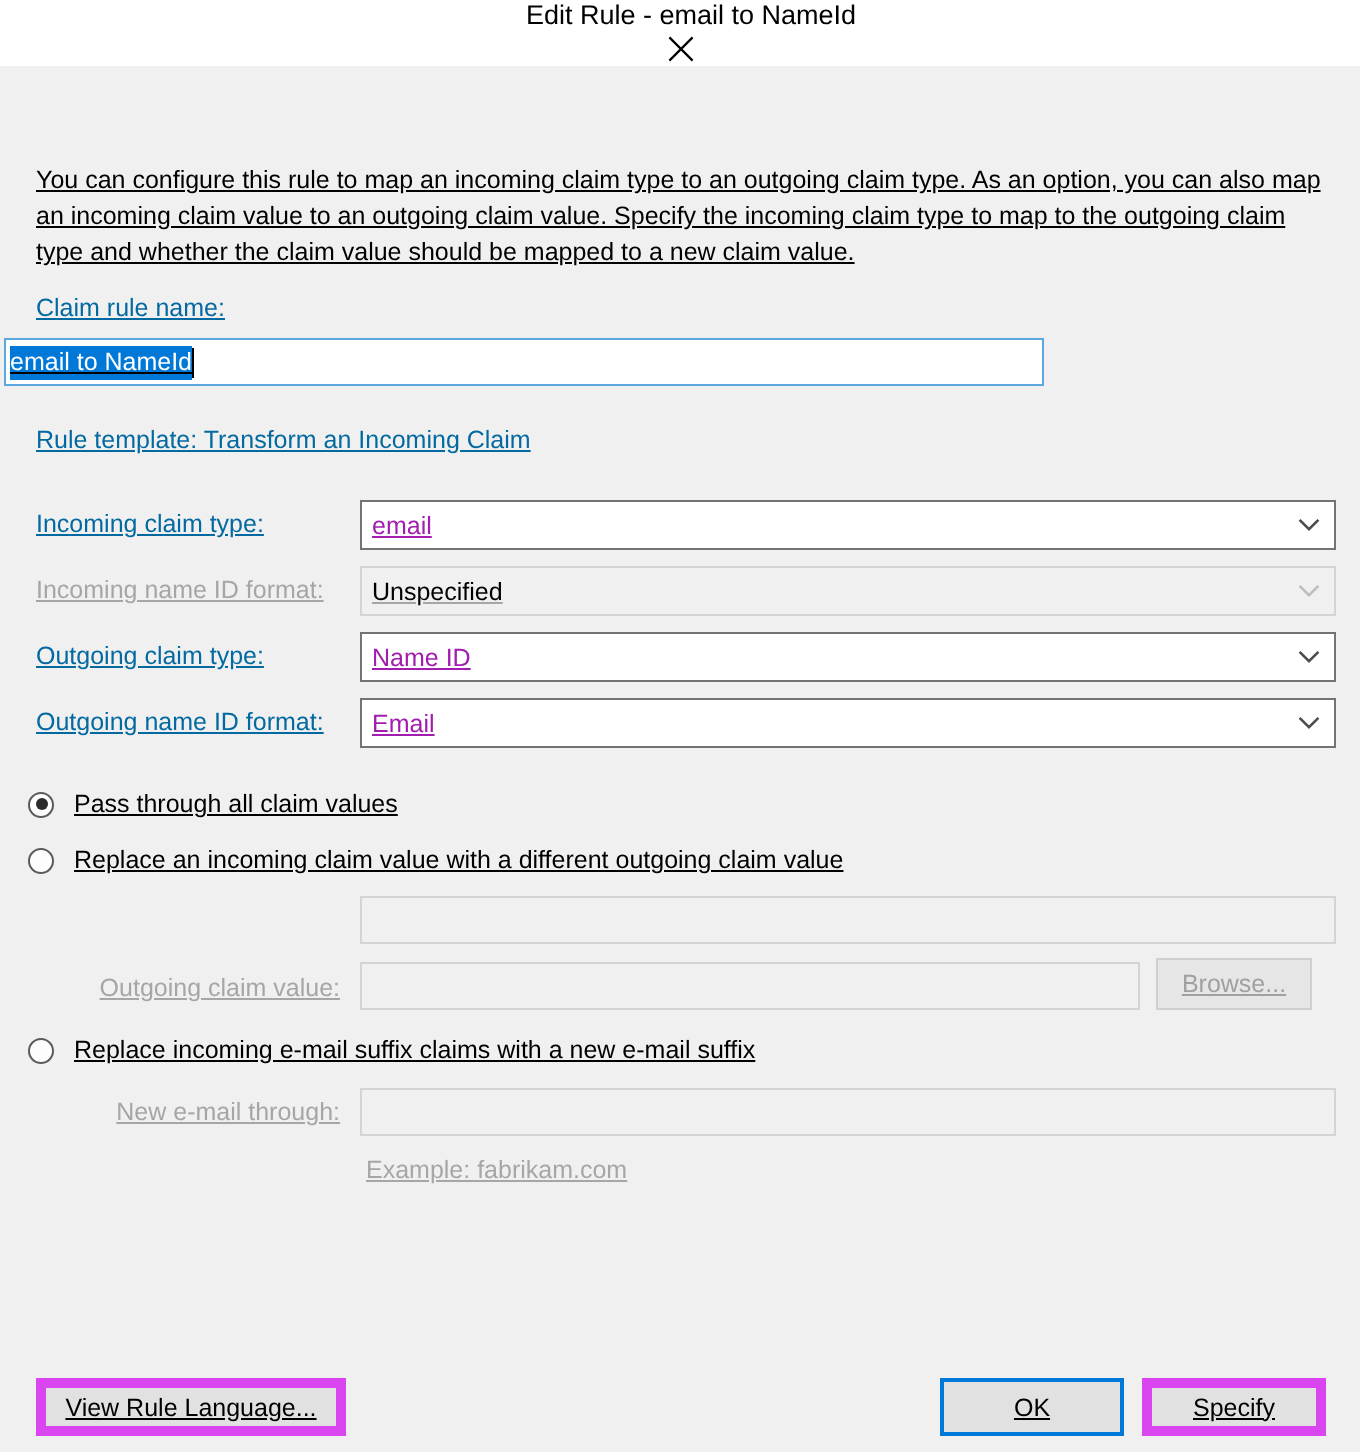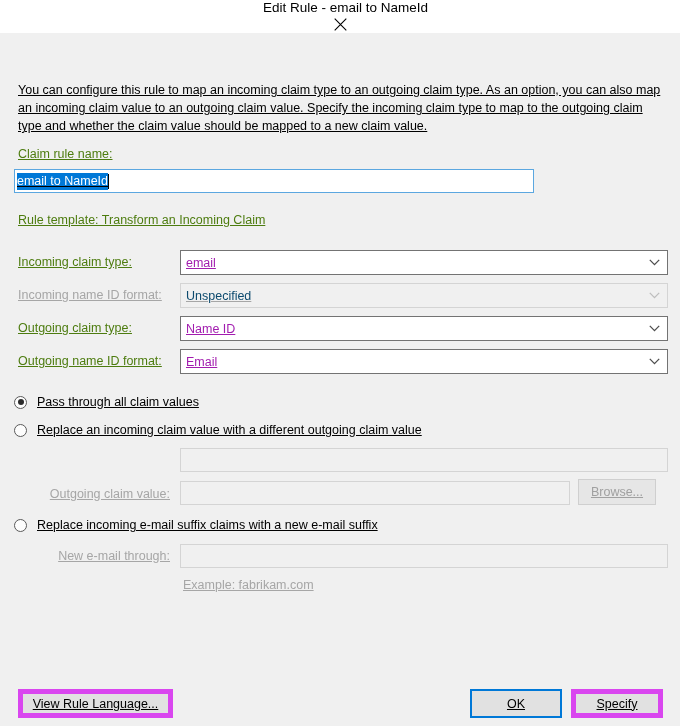--- a/index.html
+++ b/index.html
@@ -57,21 +57,21 @@
     left: 18px;
     top: 48px;
     width: 645px;
     line-height: 18.2px;
     font-size: 12.5px;
     color: #000000;
   }
 
   .field-label {
     font-size: 12.5px;
-    color: #4d7c0f;
+    color: #0369a1;
     white-space: nowrap;
   }
   .field-label.disabled { color: #a6a6a6; }
 
   
   .textbox {
     box-sizing: border-box;
     background: #ffffff;
     border: 1px solid #7a7a7a;
     height: 24px;
@@ -122,21 +122,21 @@
     width: 26px;
     display: flex;
     align-items: center;
     justify-content: center;
   }
   .combo.disabled {
     background: #f0f0f0;
     border: 1px solid #d4d4d4;
     color: #a6a6a6;
   }
-  .combo.disabled .val { color: #0c4a6e; }
+  .combo.disabled .val { color: #000000; }
 
   
   .radio-row {
     display: flex;
     align-items: center;
   }
   .radio-circle {
     width: 13px;
     height: 13px;
     border-radius: 50%;
@@ -199,21 +199,21 @@
     </span>
   </div>
 </div>
 
 <div id="dialog-body">
 
   <div class="abs" id="description">You can configure this rule to map an incoming claim type to an outgoing claim type. As an option, you can also map an incoming claim value to an outgoing claim value. Specify the incoming claim type to map to the outgoing claim type and whether the claim value should be mapped to a new claim value.</div>
 
   <div class="abs field-label" style="left:18px; top:114px;">Claim rule name:</div>
 
-  <div class="abs textbox focused" style="left:14px; top:136px; width:520px;">
+  <div class="abs textbox focused" style="left:2px; top:136px; width:520px;">
     <span class="sel-text">email to NameId</span>
       <span class="caret"></span>
   </div>
 
   <div class="abs field-label" style="left:18px; top:180px;">Rule template: Transform an Incoming Claim</div>
 
   <div class="abs field-label" style="left:18px; top:222px;">Incoming claim type:</div>
   <div class="abs combo" style="left:180px; top:217px; width:488px;">
     <span class="val">email</span>
     <span class="arrow">

